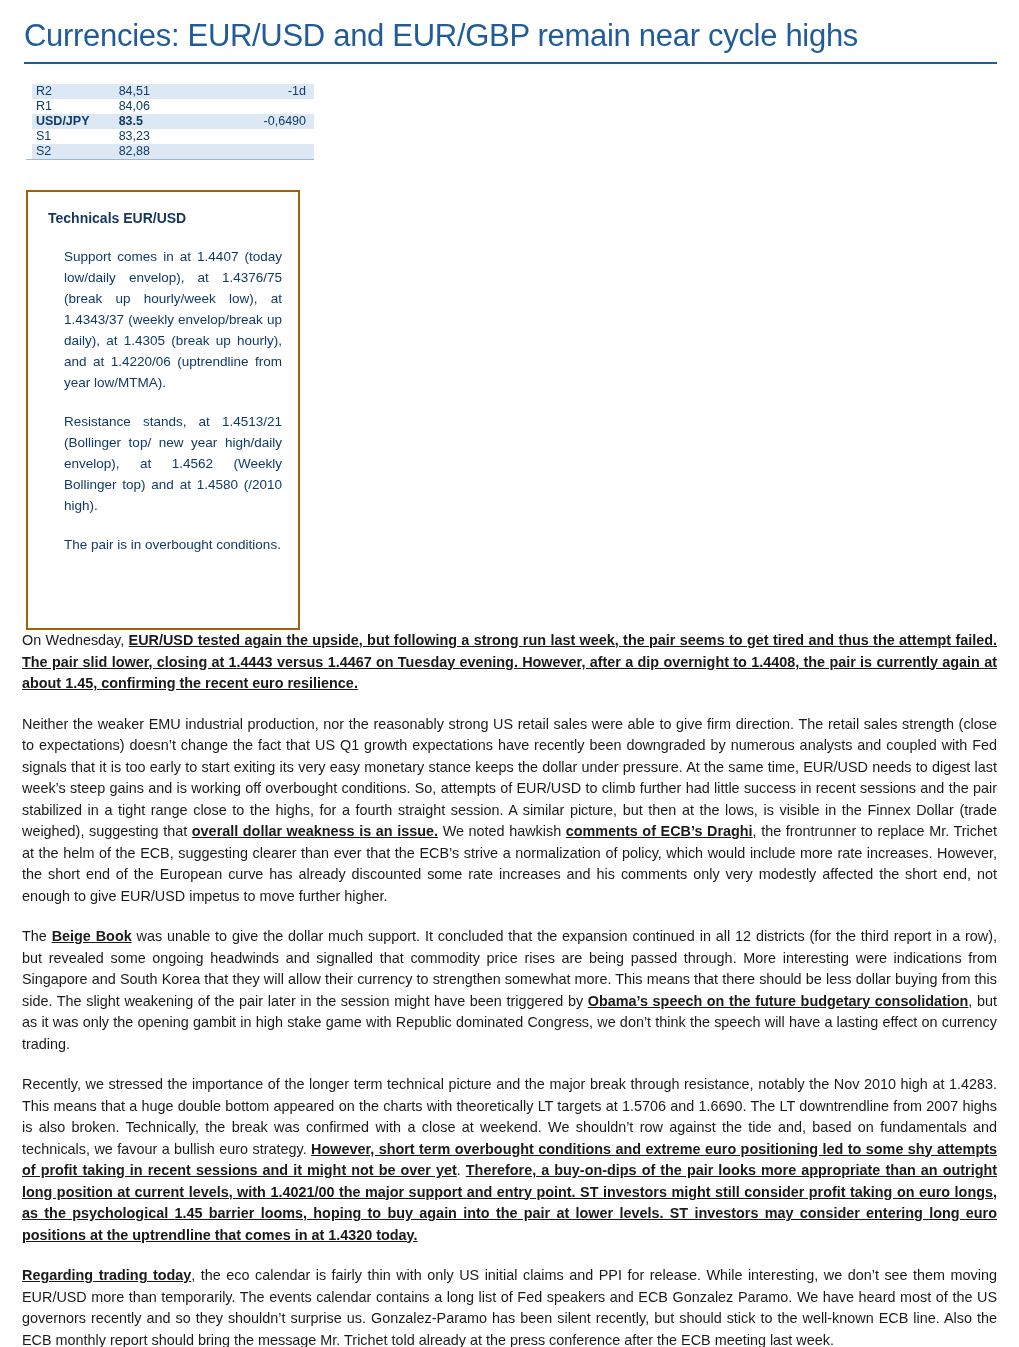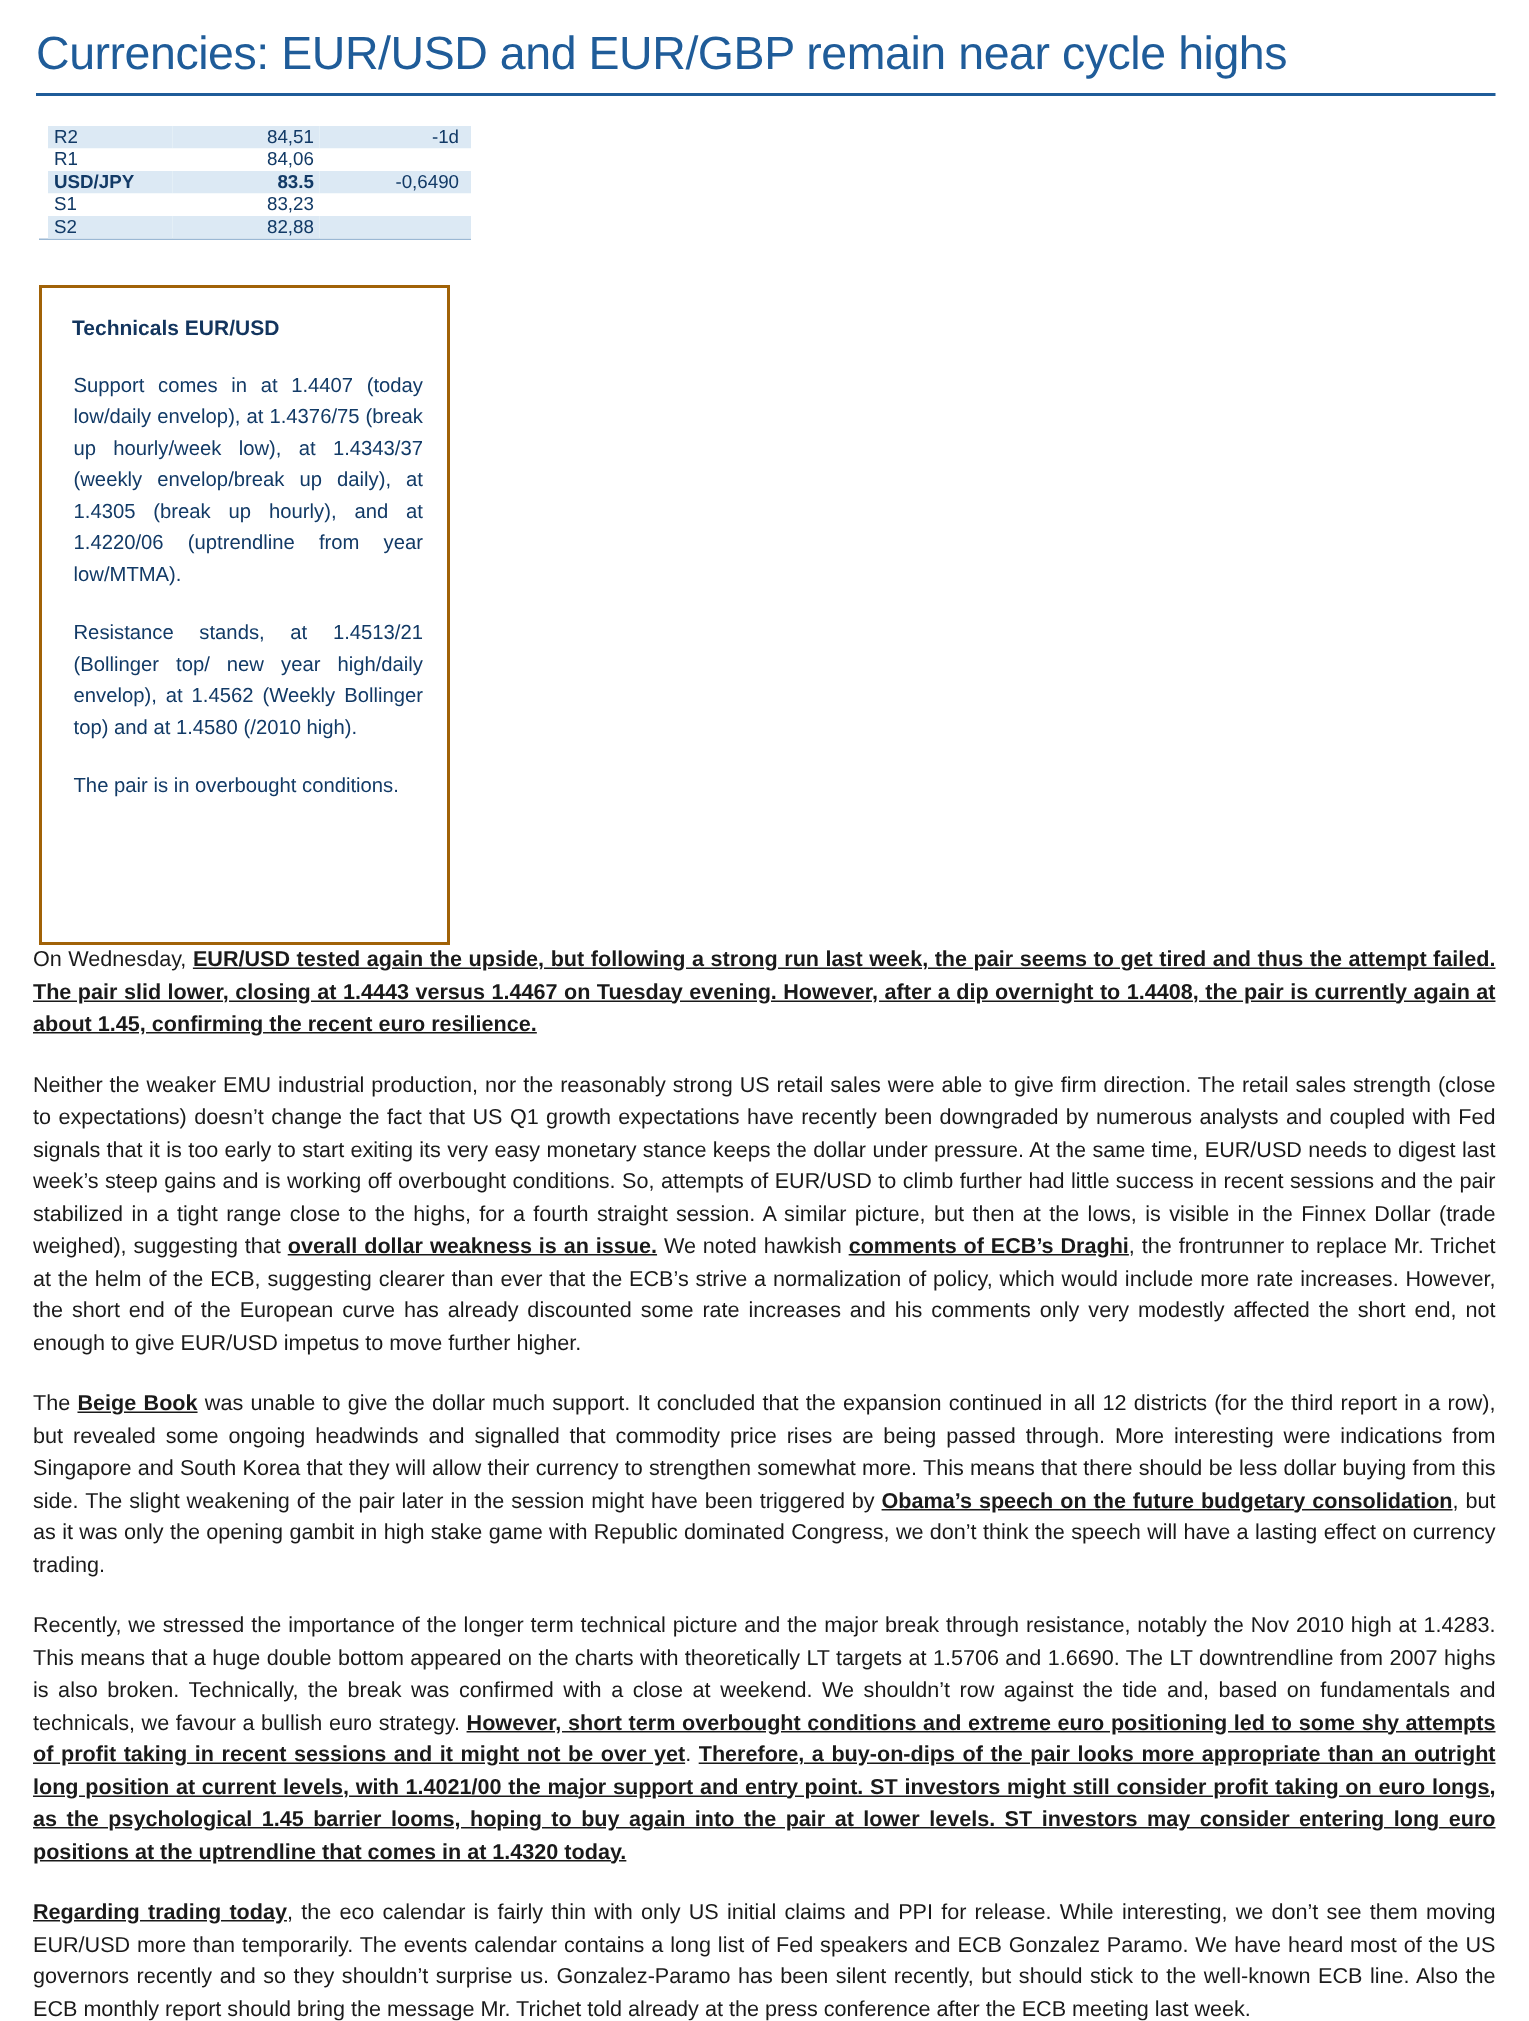--- a/index.html
+++ b/index.html
@@ -62,21 +62,21 @@
   .quote-table tr {
     height: 15px;
   }
   .quote-table td {
     padding: 0 4px;
     white-space: nowrap;
     vertical-align: middle;
     line-height: 15px;
   }
   .quote-table td.c-label { width: 78px; text-align: left; }
-  .quote-table td.c-value { width: 100px; text-align: right; }
+  .quote-table td.c-value { width: 100px; text-align: left; }
   .quote-table td.c-chg   { width: 96px; text-align: right; padding-right: 8px;}
   .row-shade td { background: #dce9f4; }
   .row-plain td { background: #ffffff; }
   .row-main td {
     background: #dce9f4;
     font-weight: bold;
   }
   .quote-table tr.row-main td.c-chg { font-weight: normal; }
   .tbl-wrap {
     border-bottom: 1px solid #9bb8d4;
@@ -99,21 +99,21 @@
     font-size: 14px;
     font-weight: bold;
     color: #13355e;
     margin: 4px 0 20px 4px;
   }
   .tech-p {
     font-size: 13.5px;
     line-height: 21px;
     color: #123a66;
     text-align: justify;
-    margin: 0 0 18px 5px;
+    margin: 0 0 18px 20px;
     hyphens: auto;
   }
   .tech-p:last-child { margin-bottom: 0; }
   
   .body-p {
     font-size: 14.4px;
     line-height: 21.5px;
     color: #1a1a1a;
     text-align: justify;
     margin: 0 0 19px 0;

